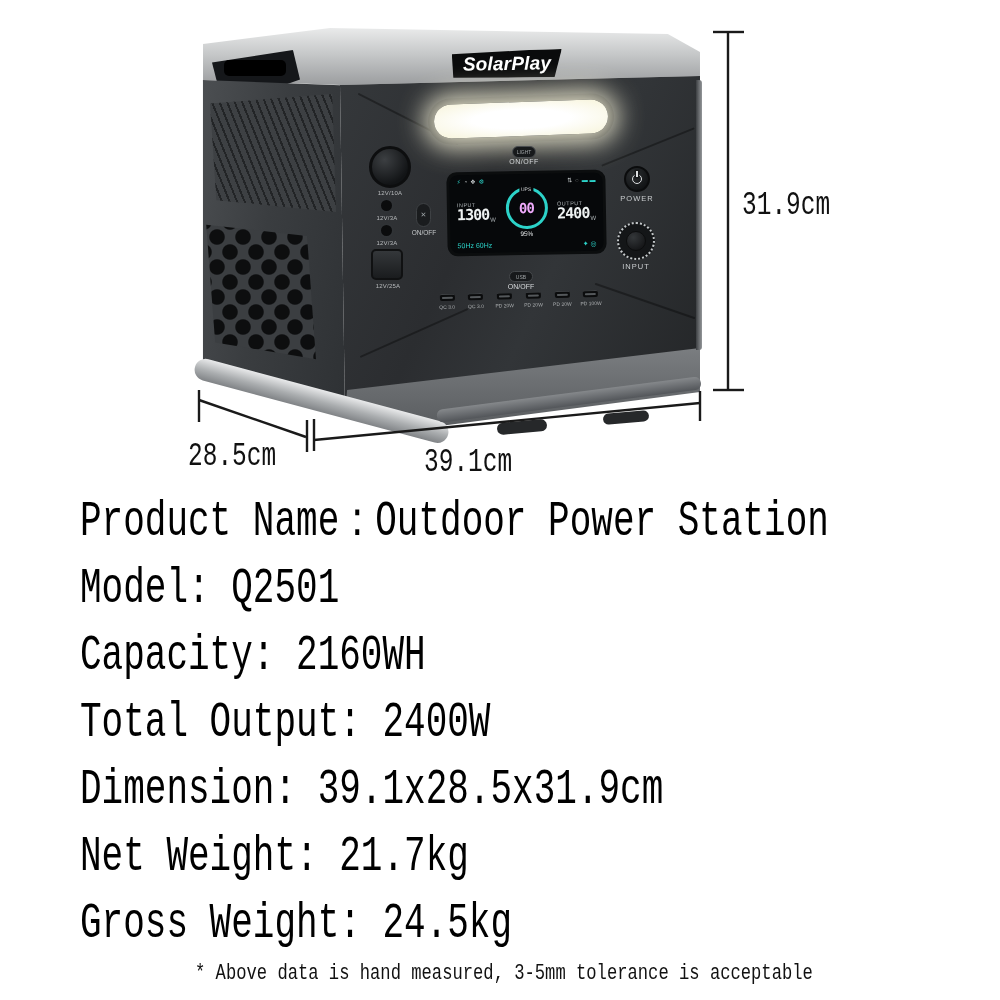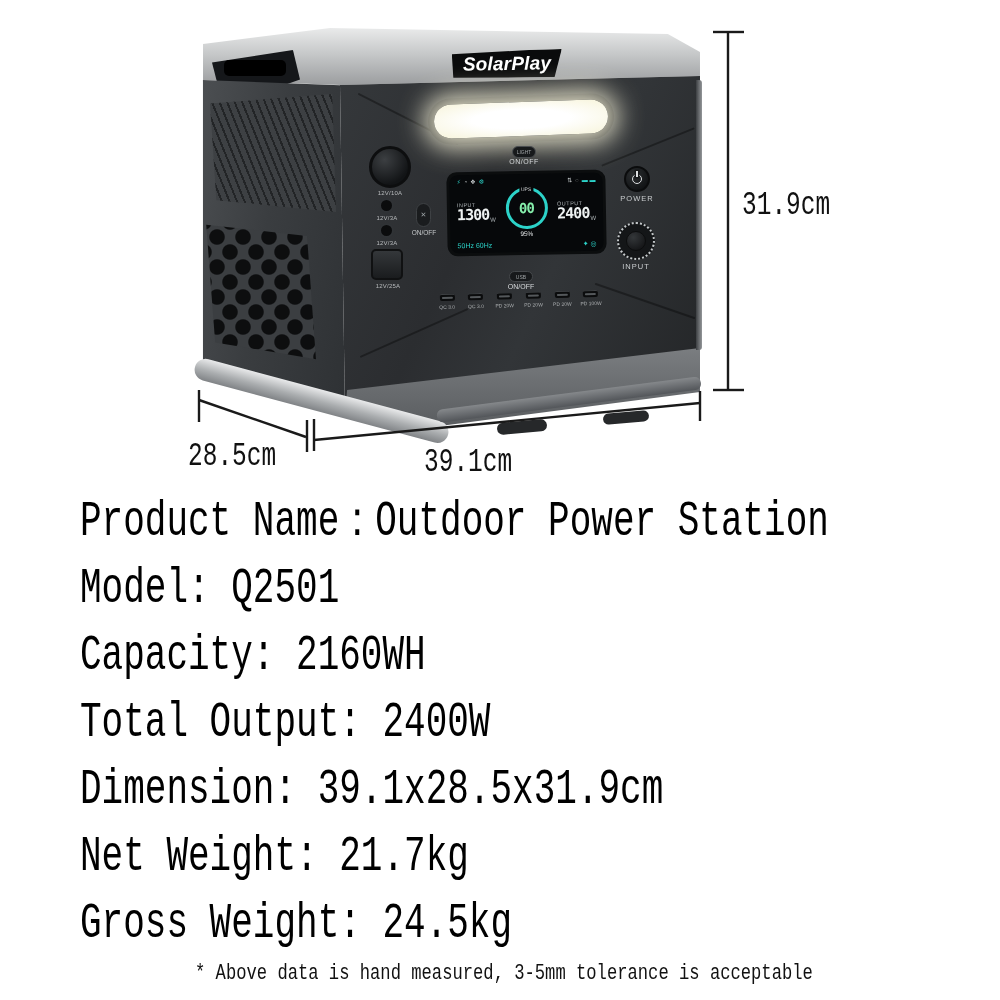--- a/index.html
+++ b/index.html
@@ -84,21 +84,21 @@
   .meter-value{font-family:"DejaVu Sans Mono","Liberation Mono",monospace;font-weight:700;
     font-size:15px;line-height:15px;color:#eef2f2;letter-spacing:-1px;}
   .meter-unit{font-size:6px;color:#a9afb2;}
   .vrow{display:flex;align-items:flex-end;gap:1px;}
   .ring-wrap{display:flex;flex-direction:column;align-items:center;}
   .ring{width:36px;height:36px;border:3px solid #2cd3c9;border-radius:50%;position:relative;
     display:flex;align-items:center;justify-content:center;}
   .ring-ups{position:absolute;top:-4px;left:50%;transform:translateX(-50%);
     background:#06080a;padding:0 2px;font-size:5px;color:#d7dadc;}
   .ring-digits{font-family:"DejaVu Sans Mono","Liberation Mono",monospace;font-weight:700;
-    font-size:14px;color:#86efac;letter-spacing:-1px;}
+    font-size:14px;color:#f0abfc;letter-spacing:-1px;}
   .ring-note{font-size:6.5px;color:#e4e7e8;margin-top:1px;}
   .disp-bottom{display:flex;justify-content:space-between;font-size:7px;line-height:7px;}
 
   
   .power-btn{left:624px;top:166px;width:26px;height:26px;border-radius:50%;
     background:radial-gradient(circle at 35% 30%,#2b2e30,#121416 75%);border:2px solid #0b0c0d;
     display:flex;align-items:center;justify-content:center;box-sizing:border-box;}
   .power-glyph{width:10px;height:10px;border:1.6px solid #dfe2e4;border-radius:50%;position:relative;box-sizing:border-box;}
   .power-glyph::after{content:"";position:absolute;left:50%;top:-4px;width:2px;height:6px;background:#dfe2e4;
     transform:translateX(-50%);box-shadow:0 0 0 1.4px #16181a;}

